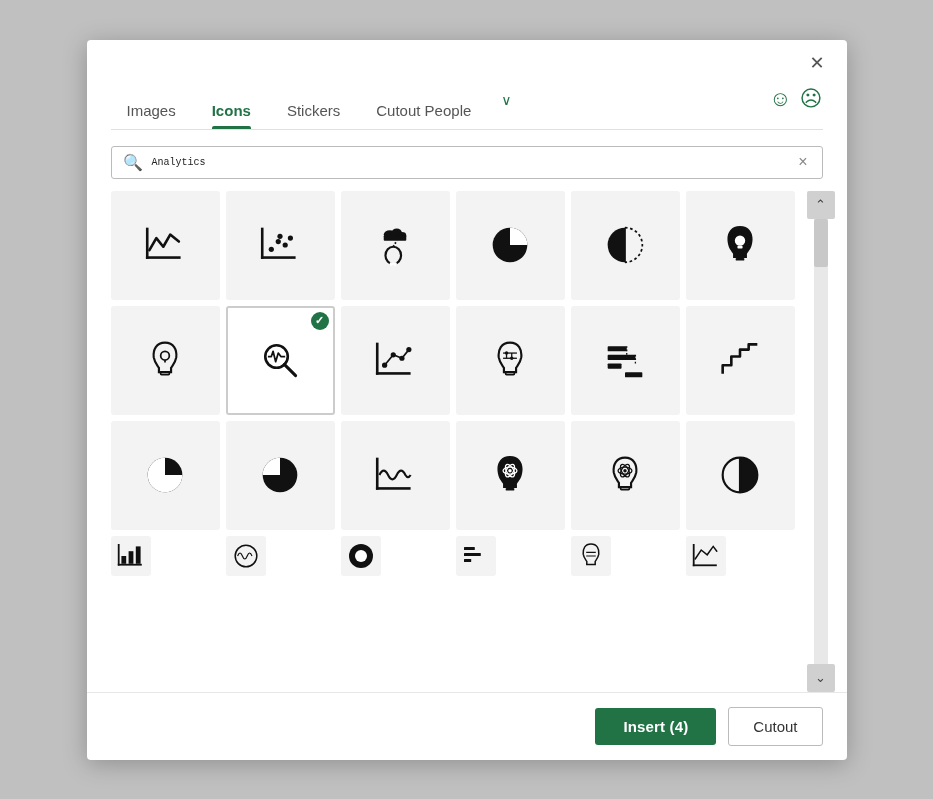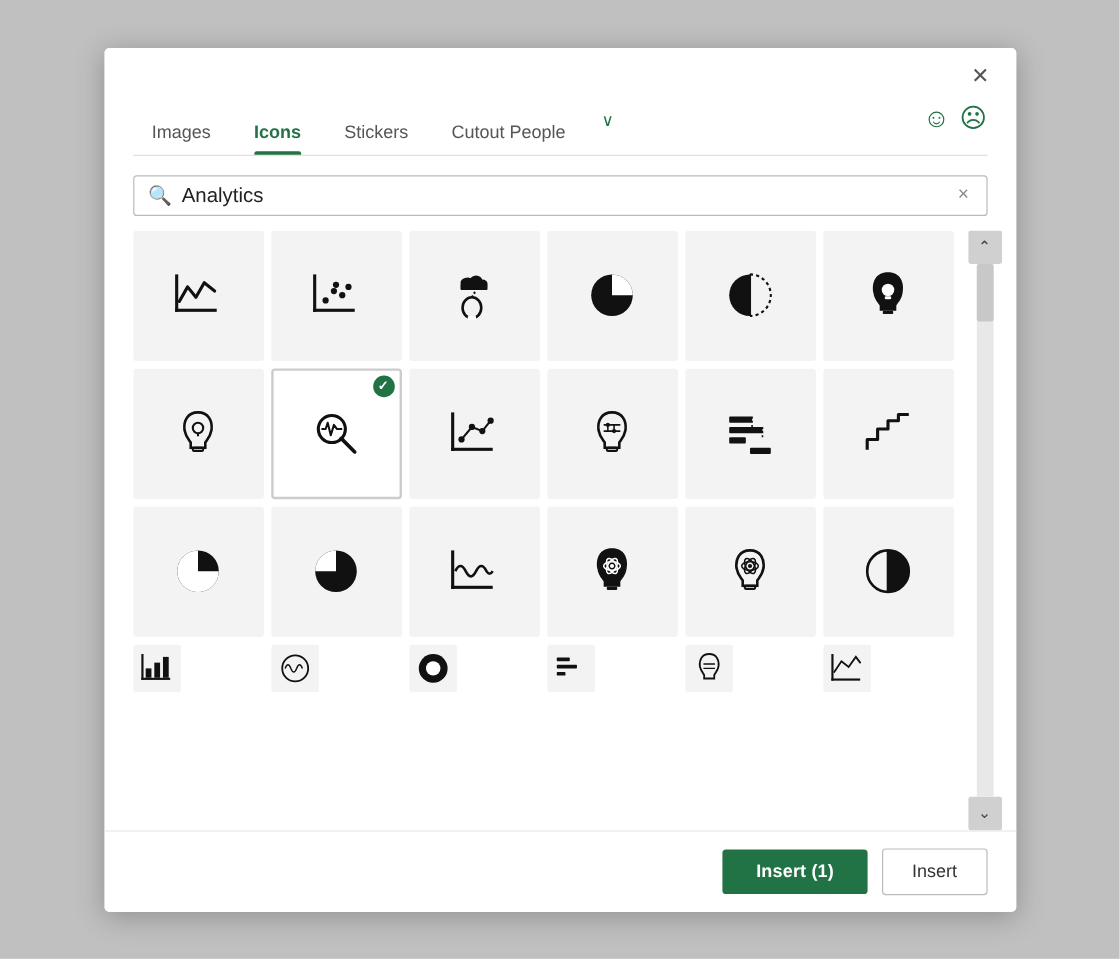--- a/index.html
+++ b/index.html
@@ -107,23 +107,24 @@
     }
     .search-icon-wrap {
       color: #888;
       font-size: 16px;
       flex-shrink: 0;
     }
     .search-input {
       flex: 1;
       border: none;
       outline: none;
-      font-size: 17px;
+      font-size: 10px;
       color: #222;
       background: transparent;
+      font-family: Liberation Mono, monospace;
     }
     .search-clear {
       background: none;
       border: none;
       cursor: pointer;
       color: #888;
       font-size: 16px;
       padding: 0 2px;
       line-height: 1;
     }
@@ -515,16 +516,16 @@
     <div class="scrollbar-track" style="display:flex; flex-direction:column; width:28px; margin-left:4px;">
       <button class="scroll-btn">⌃</button>
       <div class="scroll-thumb-area">
         <div class="scroll-thumb"></div>
       </div>
       <button class="scroll-btn">⌄</button>
     </div>
   </div>
 
   <div class="footer">
-    <button class="btn-insert">Insert (1)</button>
-    <button class="btn-cancel">Insert</button>
+    <button class="btn-insert">Insert (4)</button>
+    <button class="btn-cancel">Cutout</button>
   </div>
 </div>
 
 </body></html>

